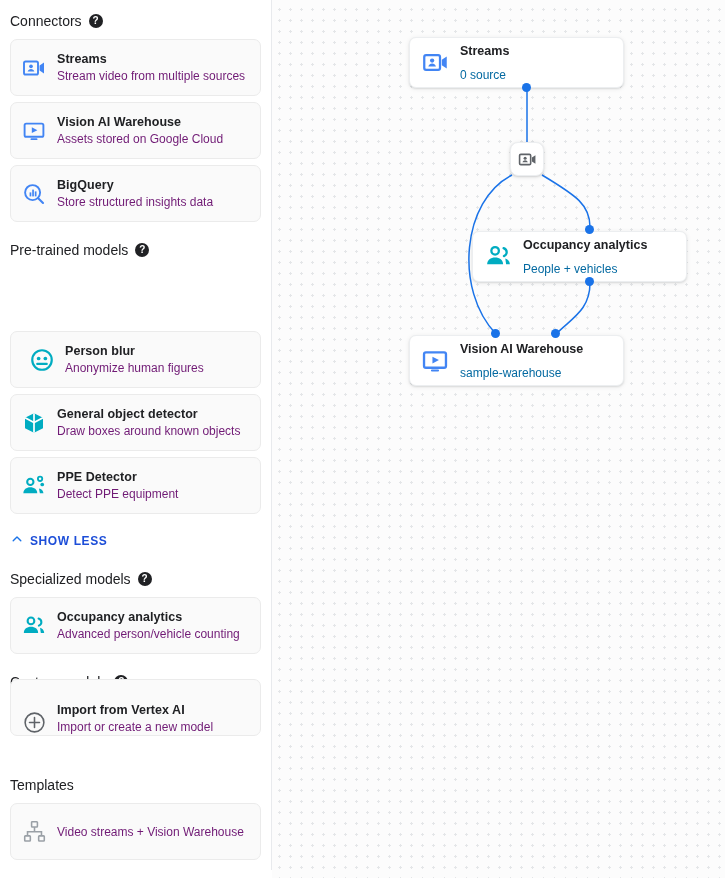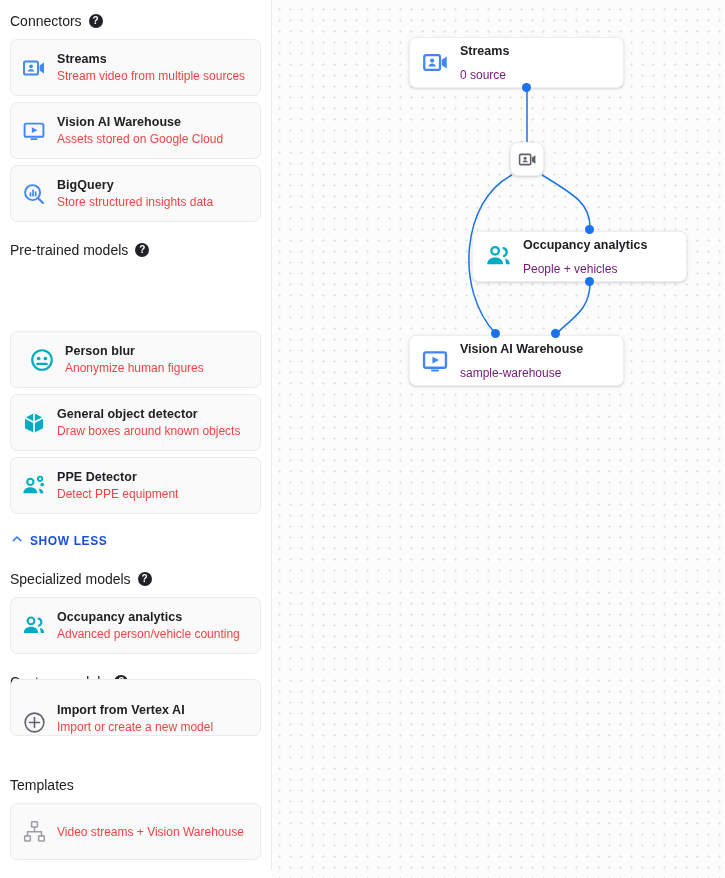--- a/index.html
+++ b/index.html
@@ -72,21 +72,21 @@
   .card-title {
     font-size: 12.5px;
     font-weight: 700;
     color: #202124;
     line-height: 16px;
     letter-spacing: 0.05px;
   }
   .card-sub {
     font-size: 12px;
     font-weight: 400;
-    color: #ef4444;
+    color: #701a75;
     line-height: 16px;
     margin-top: 1px;
   }
   .show-less {
     display: flex;
     align-items: center;
     gap: 6px;
     margin-left: 10px;
     color: #1d4ed8;
     font-size: 12px;
@@ -128,21 +128,21 @@
   }
   .node-text { flex: 1 1 auto; min-width: 0; }
   .node-title {
     font-size: 12.5px;
     font-weight: 700;
     color: #202124;
     line-height: 16px;
   }
   .node-sub {
     font-size: 12px;
-    color: #701a75;
+    color: #0369a1;
     line-height: 16px;
     margin-top: 8px;
   }
   .badge-node {
     position: absolute;
     width: 34px; height: 34px;
     background: #ffffff;
     border: 1px solid #eceef0;
     border-radius: 8px;
     box-shadow: 0 1px 2px rgba(60,64,67,0.16), 0 1px 4px rgba(60,64,67,0.1);

